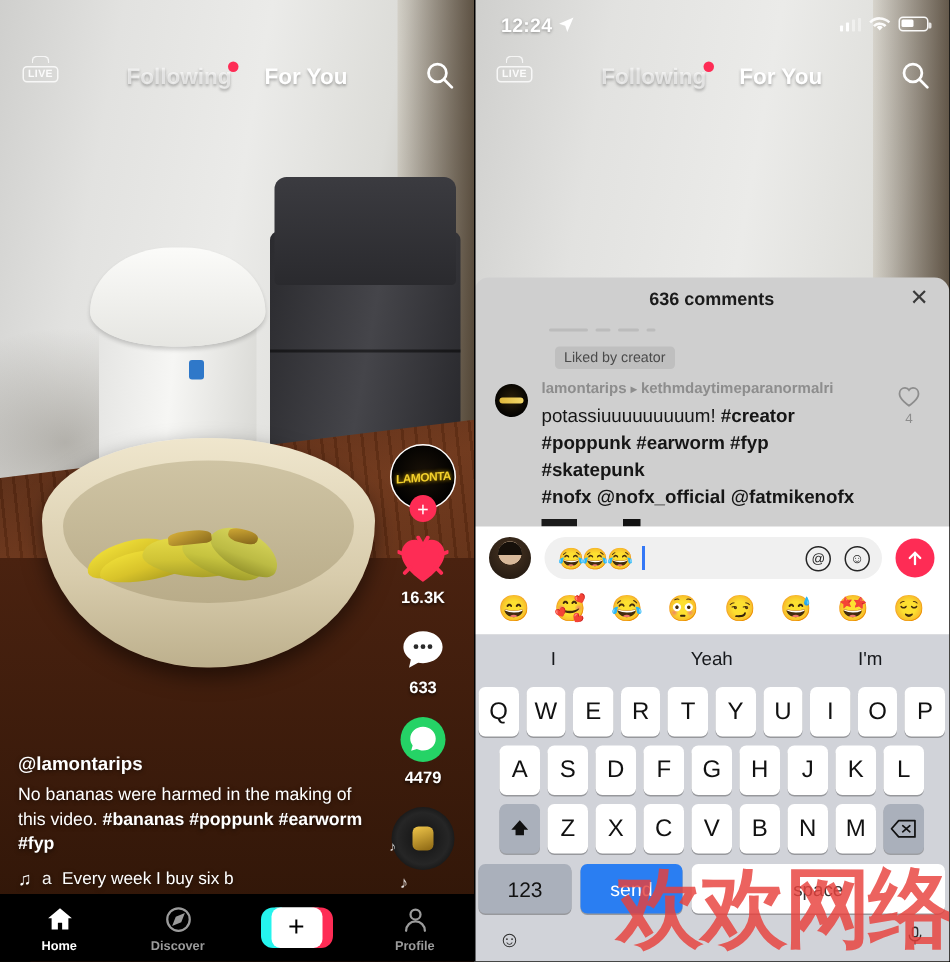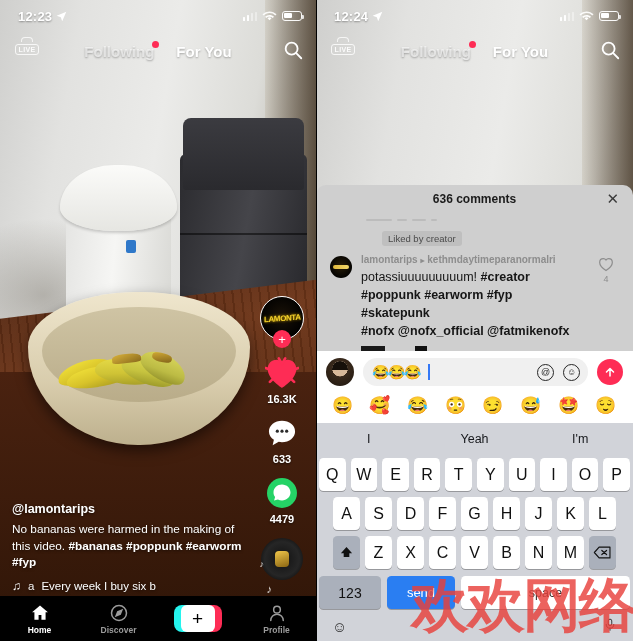--- a/index.html
+++ b/index.html
@@ -147,21 +147,21 @@
   
   .sheet{ position:absolute; left:0; top:185px; width:100%; bottom:0; background:#cfcfcf; z-index:7;
      border-radius:10px 10px 0 0; display:flex; flex-direction:column; }
   .sheet-head{ position:relative; height:28px; display:flex; align-items:center; justify-content:center; }
   .sheet-head .t{ font-size:12px; font-weight:bold; color:#1b1b1b; }
   .sheet-head .x{ position:absolute; right:14px; top:6px; font-size:15px; color:#3a3a3a; line-height:1; }
   .clist{ flex:1; overflow:hidden; padding:0 14px; }
   .ghostline{ height:9px; display:flex; gap:5px; align-items:center; margin:2px 0 4px 36px; opacity:.35; }
   .ghostline i{ display:block; height:2px; background:#9a9a9a; border-radius:1px; }
   .likedby{ display:inline-block; background:#bfbfbf; color:#4a4a4a; font-size:9.5px;
-     padding:2px 6px; border-radius:3px; margin:0 0 8px 52px; }
+     padding:2px 6px; border-radius:3px; margin:0 0 8px 40px; }
   .crow{ display:flex; gap:9px; }
   .cavatar{ width:22px; height:22px; border-radius:50%; flex:0 0 22px; margin-top:2px;
      background:radial-gradient(circle at 50% 45%,#2a1f0a,#000 78%); position:relative; overflow:hidden; }
   .cavatar:after{ content:""; position:absolute; left:3px; top:9px; width:16px; height:4px;
      background:linear-gradient(90deg,#e0b83c,#f3d86a); border-radius:2px; }
   .cbody{ flex:1; }
   .cname{ font-size:10px; color:#8d8d8d; font-weight:bold; margin-bottom:3px; }
   .cname .sep{ font-size:8px; }
   .ctext{ font-size:12.5px; color:#161616; line-height:1.45; }
   .ctext b{ font-weight:bold; }
@@ -241,44 +241,20 @@
         <div class="ban b1"></div>
         <div class="ban b2"></div>
         <div class="ban b3"></div>
         <div class="ban b4"></div>
         <div class="ban b5"></div>
         <div class="stem"></div>
         <div class="stem2"></div>
       </div>
     </div>
 
-    <div class="statusbar">
-      <div class="st-time">
-        <span>12:23</span>
-        <svg viewBox="0 0 16 16" width="11" height="11">
-            <path d="M15 1 1 7l6 2 2 6z" fill="#fff"></path>
-          </svg>
-      </div>
-      <div class="st-right">
-        <span class="bars">
-            <i></i>
-            <i></i>
-            <i></i>
-            <i></i>
-          </span>
-        <svg viewBox="0 0 18 13" width="15" height="12">
-          <path d="M9 11.6 6.6 9.1a3.5 3.5 0 0 1 4.8 0Z" fill="#fff"></path>
-          <path d="M9 7.3c-1.5 0-2.9.6-3.9 1.6L3.6 7.4A7.7 7.7 0 0 1 9 5.2c2.1 0 4 .8 5.4 2.2l-1.5 1.5A5.5 5.5 0 0 0 9 7.3Z" fill="#fff" opacity=".95"></path>
-          <path d="M9 3c-2.7 0-5.2 1.1-7 2.9L.6 4.4A11.8 11.8 0 0 1 9 1c3.3 0 6.3 1.3 8.4 3.4L16 5.9A9.9 9.9 0 0 0 9 3Z" fill="#fff" opacity=".9"></path>
-        </svg>
-        <span class="batt">
-            <i></i>
-          </span>
-      </div>
-    </div>
 
     <div class="topnav">
       <div class="live-badge">
         <div class="ant"></div>
         <div class="bx">LIVE</div>
       </div>
       <div class="navtab">
         <span>Following</span>
         <span class="dot" style="background:#fe2c55"></span>
       </div>

